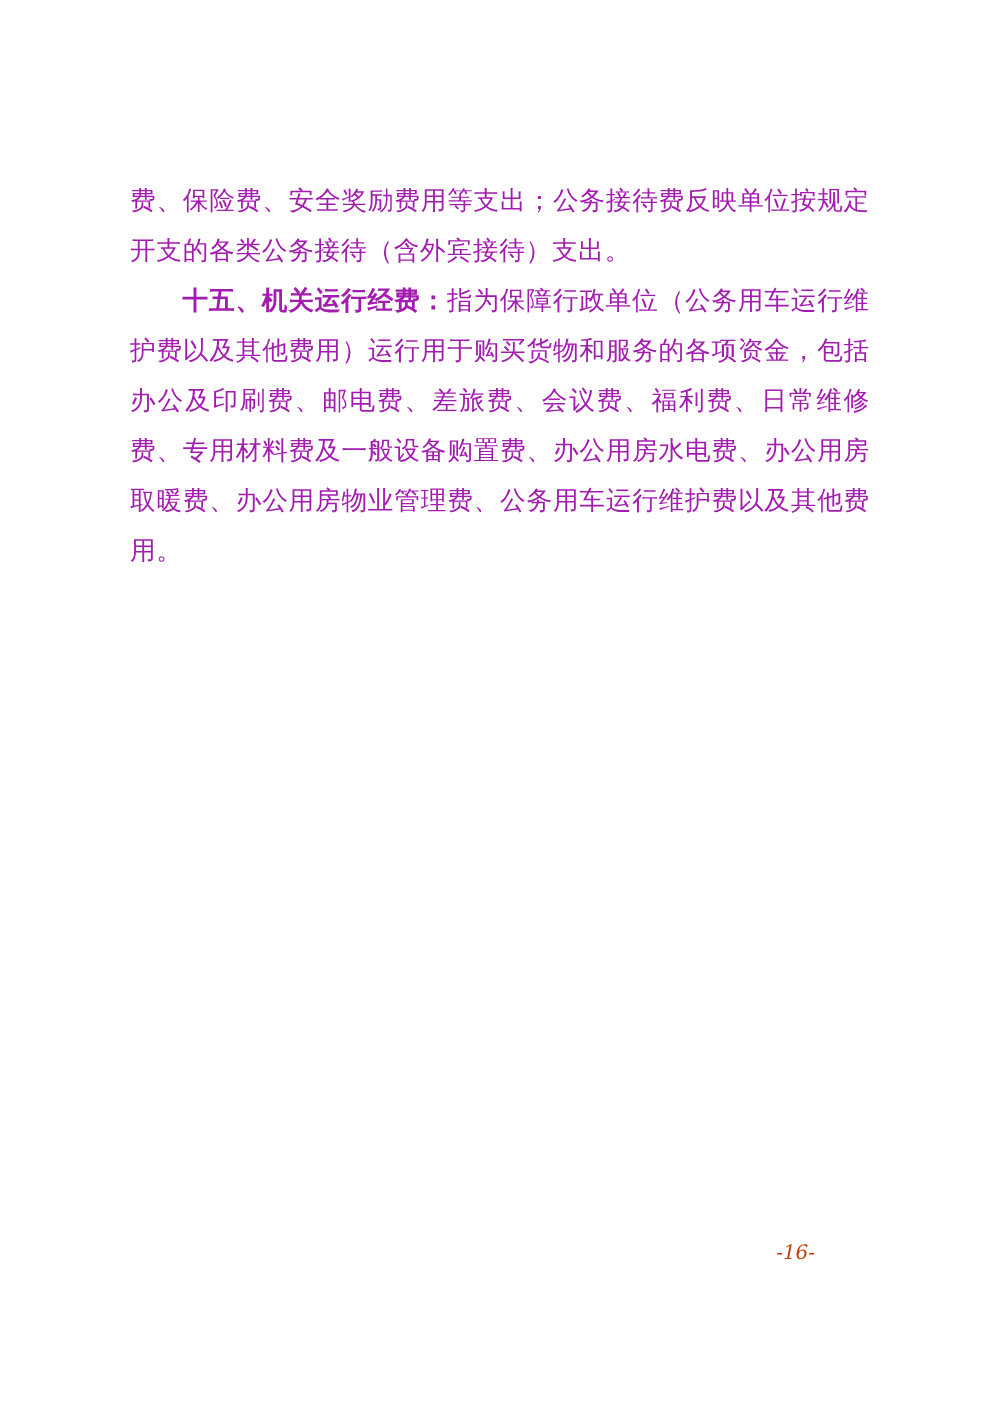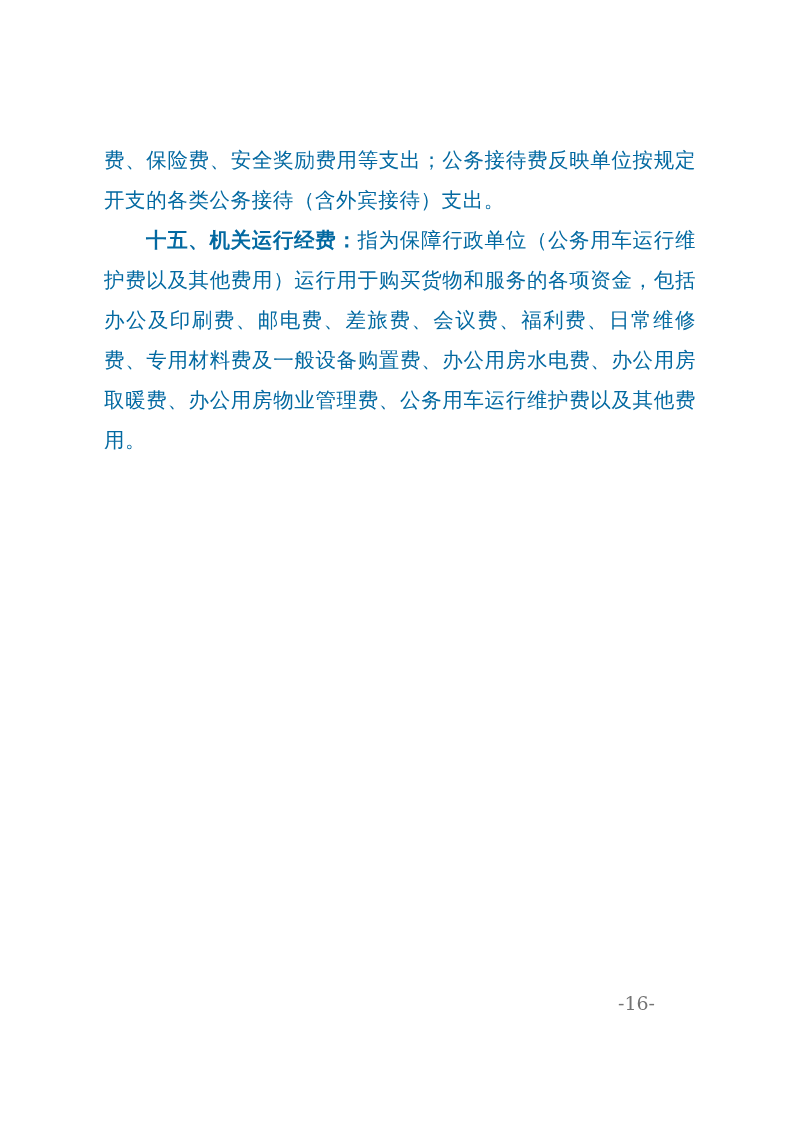--- a/index.html
+++ b/index.html
@@ -29,42 +29,43 @@
     top: 140px;
     width: 592px;
   }
   .para {
     font-size: 20.5px;
     line-height: 40px;
     letter-spacing: 0.6px;
     text-align: justify;
     text-justify: inter-ideograph;
     margin: 0;
-    color: #0369a1;
+    color: #a21caf;
   }
   .para + .para {
     margin-top: 0;
   }
   .indent {
     text-indent: 42px;
   }
   .bold-lead {
     font-weight: bold;
   }
   .page-number {
     position: absolute;
     left: 0;
     top: 992px;
     width: 793px;
     text-align: center;
-    font-size: 19px;
-    color: #737373;
+    font-size: 16px;
+    color: #c2410c;
     font-family: "DejaVu Serif", "Liberation Serif", serif;
     padding-left: 480px;
     box-sizing: border-box;
+    font-style: italic;
   }
 </style>
 </head>
 <body>
 
 <div class="page">
 
   <div class="content">
 
     <p class="para">

